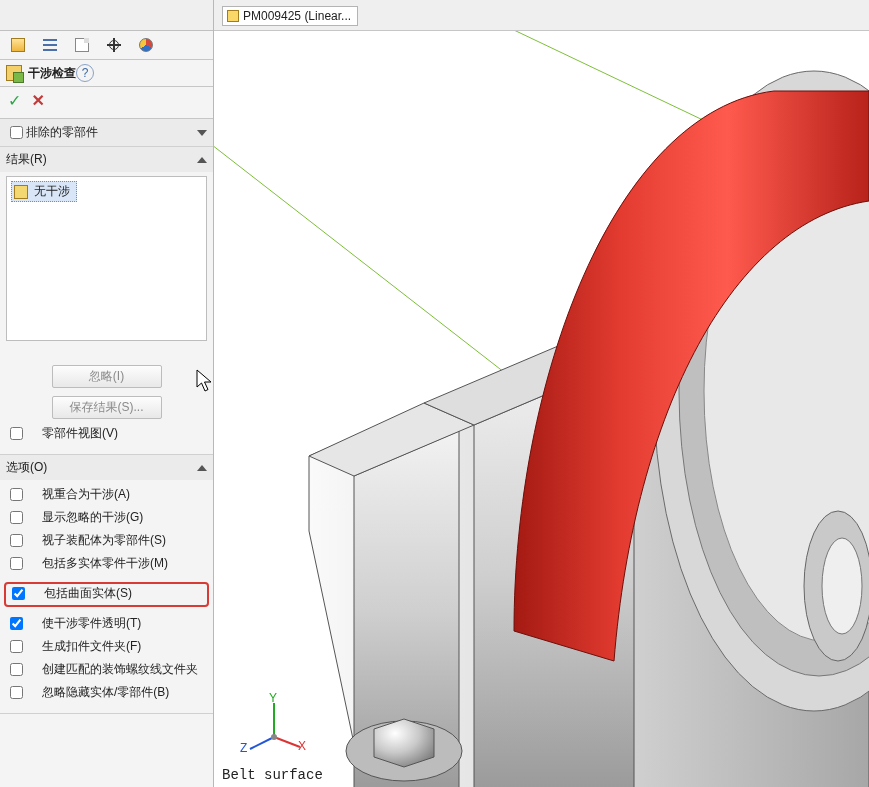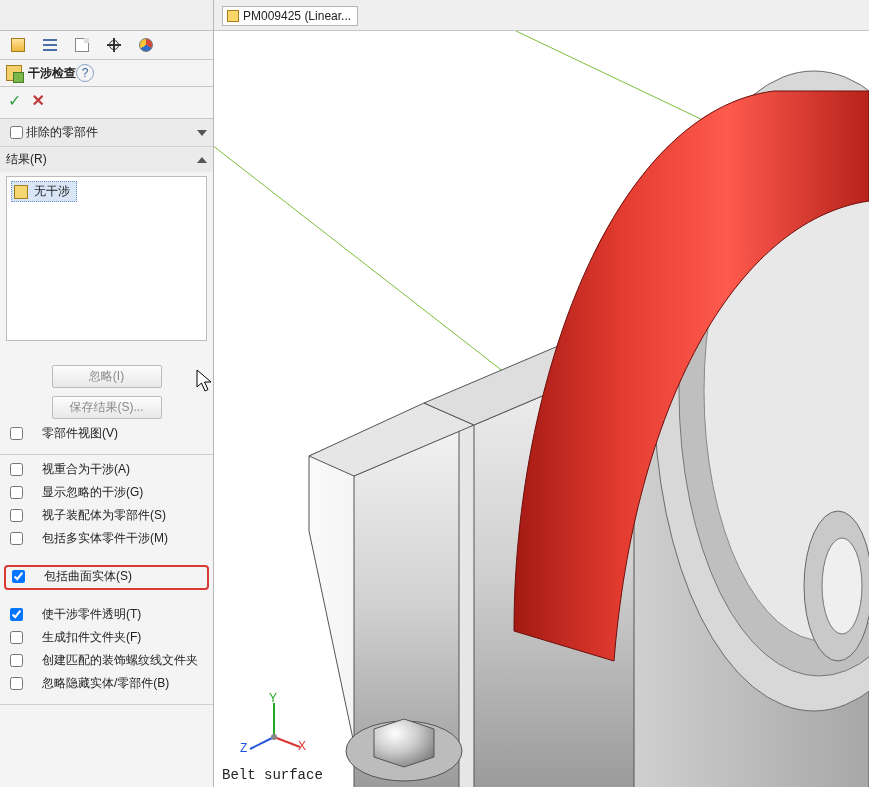--- a/index.html
+++ b/index.html
@@ -81,21 +81,21 @@
   .chkbox-row label { line-height:1.25; }
 
   .result-list { border:1px solid #bdbdbd; background:#fff; height:165px; margin-bottom:20px; padding:4px; }
   .result-item { display:inline-flex; align-items:center; gap:6px; padding:1px 6px 1px 2px; background:#d9e6f7; border:1px dotted #6e8fc2; }
   .result-item .ricon { width:14px; height:14px; background:#f3d770; border:1px solid #a07c1e; }
 
   .btnrow { display:flex; justify-content:center; padding:4px 0; }
   .wbtn { min-width:110px; text-align:center; padding:2px 6px; border:1px solid #bcbcbc; background:linear-gradient(#fdfdfd,#e8e8e8); color:#8a8a8a; border-radius:2px; }
 
   
-  .hl-red { border: 2px solid #d83a34; border-radius: 4px; margin: 14px -2px; padding: 2px 2px; }
+  .hl-red { border: 2px solid #d83a34; border-radius: 4px; margin: 6px -2px; padding: 2px 2px; }
 
   
   .viewport { position:absolute; left:214px; top:31px; right:0; bottom:0; background:#ffffff; overflow:hidden; }
 
   
   .triad { position:absolute; left: 30px; bottom: 30px; width:60px; height:60px; }
   .triad svg { overflow: visible; }
   .triad-label { position:absolute; font-size:12px; }
 
   .belt-label { position:absolute; left: 8px; bottom: 4px; font-family: "Courier New", monospace; font-size: 14px; }
@@ -179,20 +179,26 @@
             <span class="wbtn">保存结果(S)...</span>
           </div>
         <div class="chkbox-row">
           <input type="checkbox" style="">
           <label>零部件视图(V)</label>
         </div>
       </div>
     </div>
 
     <div class="sect">
+      <div class="sect-head">
+        <div class="lhs">
+            <span>选项(O)</span>
+          </div>
+        <span class="caret up"></span>
+      </div>
       <div class="sect-body" id="opts-body">
 
       <div class="chkbox-row">
             <input type="checkbox" style="">
             <label>视重合为干涉(A)</label>
           </div>
           <div class="chkbox-row">
             <input type="checkbox" style="">
             <label>显示忽略的干涉(G)</label>
           </div>

